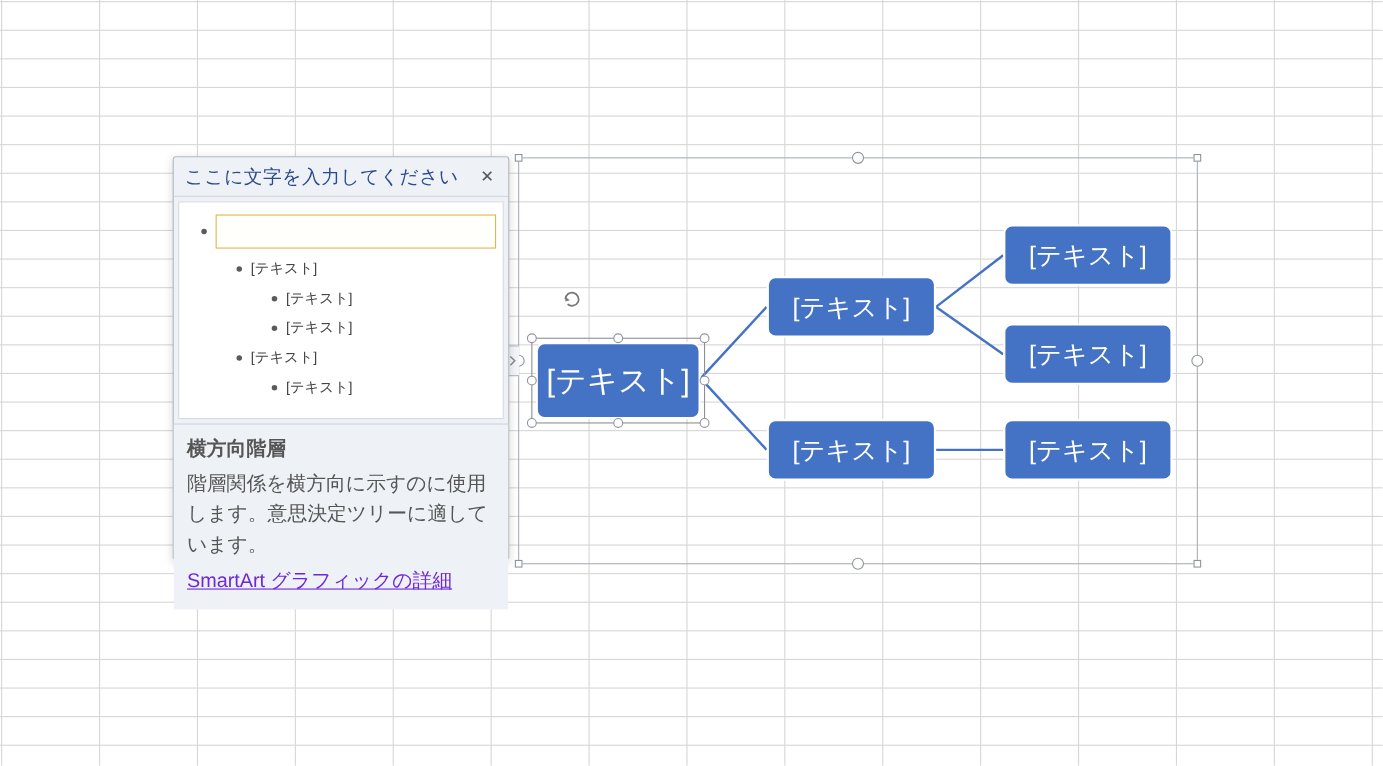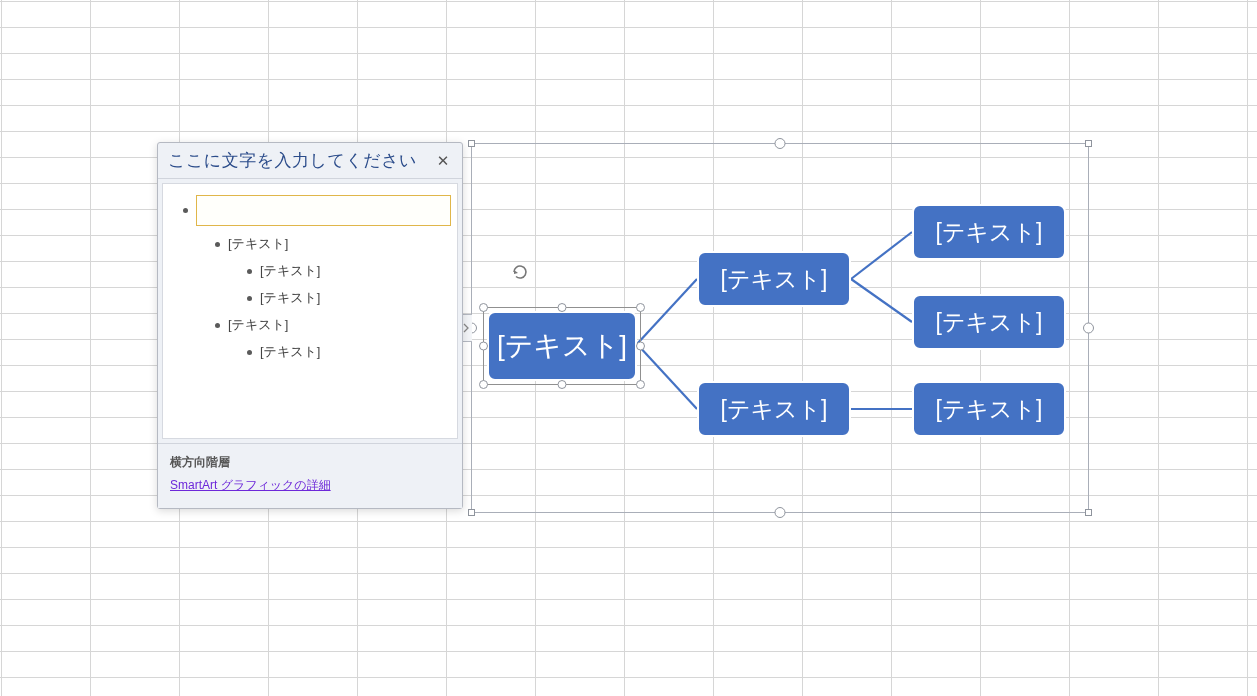--- a/index.html
+++ b/index.html
@@ -74,21 +74,21 @@
     background: #fffffb;
     padding: 7px 8px;
     font-size: 13px;
     outline: none;
     color: #444;
   }
   .help-area {
     background: #eef1f6;
     border-top: 1px solid #d0d4dc;
     padding: 10px 12px 14px 12px;
-    font-size: 12px;
+    font-size: 18px;
     color: #555;
   }
   .help-title { font-weight: 700; margin-bottom: 6px; }
   .help-desc { line-height: 1.55; margin-bottom: 6px; }
   .help-link { color: #6d28d9; text-decoration: underline; cursor: pointer; }
 
   
   .smartart-frame {
     position: absolute;
     left: 471px; top: 143px;
@@ -242,20 +242,21 @@
         <span class="bullet-dot"></span>
         <span>[テキスト]</span>
       </div>
       <div class="bullet-row" style="margin-left:78px">
         <span class="bullet-dot"></span>
         <span>[テキスト]</span>
       </div>
     </div>
     <div class="help-area">
       <div class="help-title">横方向階層</div>
+      <div class="help-desc">階層関係を横方向に示すのに使用します。意思決定ツリーに適しています。</div>
       <span class="help-link">SmartArt グラフィックの詳細</span>
     </div>
   </div>
 
   <div class="smartart-frame">
     <div class="sa-handle corner h-tl"></div>
     <div class="sa-handle corner h-tr"></div>
     <div class="sa-handle corner h-bl"></div>
     <div class="sa-handle corner h-br"></div>
     <div class="sa-handle h-t"></div>

